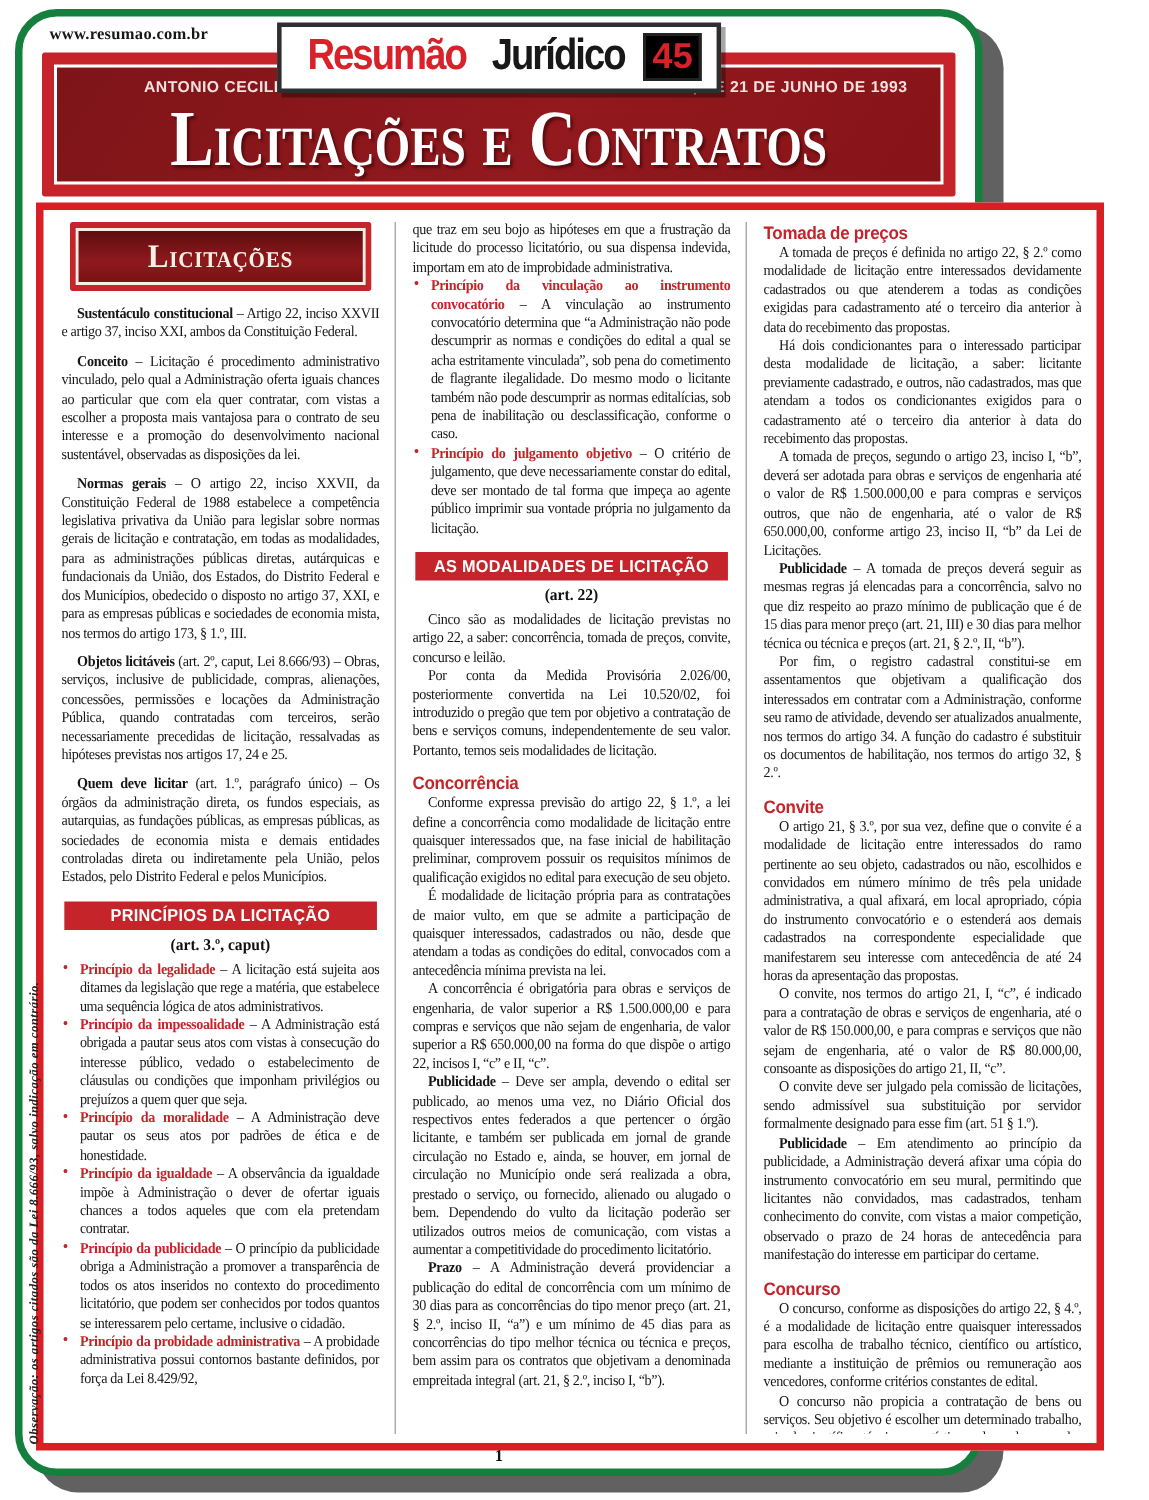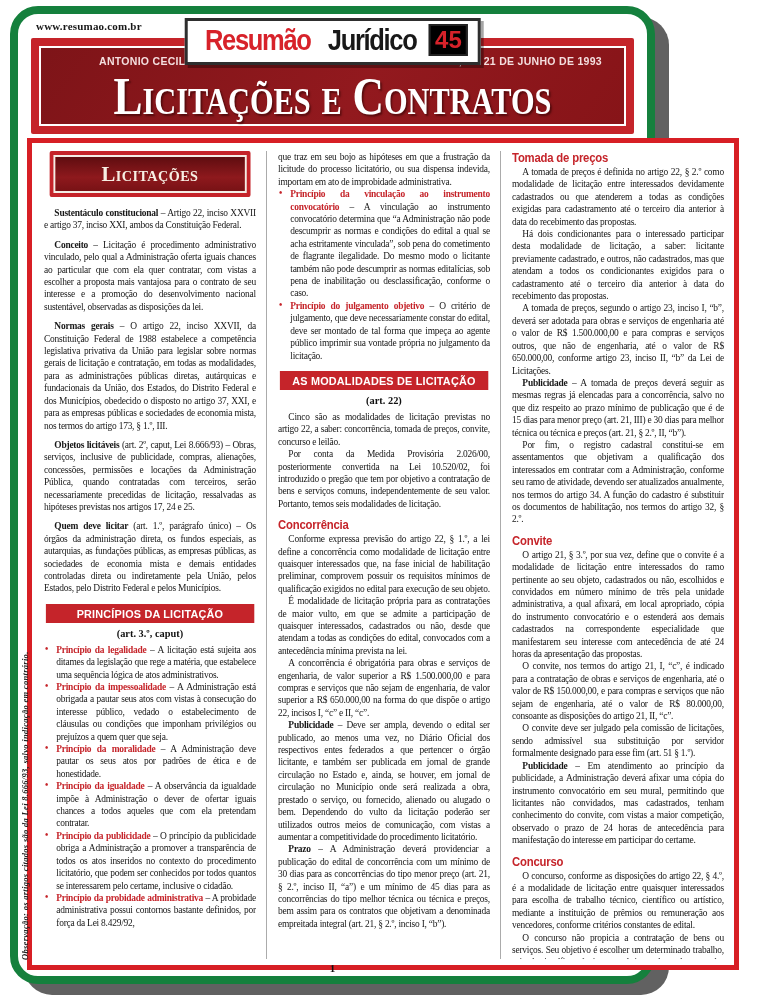--- a/index.html
+++ b/index.html
@@ -1,20 +1,20 @@
 <!DOCTYPE html>
 <html lang="pt"><head>
 <meta charset="utf-8">
 <style>
   html,body{margin:0;padding:0;width:766px;height:1000px;background:#ffffff;overflow:hidden;}
   *{box-sizing:border-box;}
 
   .page{
     position:absolute;left:10px;top:6px;width:645px;height:978px;
-    background:#fff;border:8px solid #15803d;border-radius:28px;
+    background:#fff;border:5px solid #15803d;border-radius:28px;
     box-shadow:14px 11px 0 #616161;
     font-family:"Liberation Serif",serif;
   }
 
   .url{position:absolute;left:18px;top:6px;font:bold 11px "Liberation Serif",serif;color:#171717;letter-spacing:.2px;}
 
   
   .header{position:absolute;left:13px;right:13px;top:24px;height:96px;
     background:#c5242a;padding:8px;border-radius:2px;}
   .header-inner{position:relative;width:100%;height:100%;
@@ -22,21 +22,21 @@
   .header-row{display:flex;justify-content:space-between;align-items:flex-start;
     padding:7px 22px 0 58px;font:bold 10.5px "Liberation Sans",sans-serif;color:#f4dfdf;letter-spacing:.3px;}
   .main-title{
     margin-top:1px;text-align:center;color:#fff;
     font-family:"Liberation Serif",serif;font-weight:bold;font-variant:small-caps;
     font-size:53px;line-height:56px;transform:scaleX(.82);
     text-shadow:2px 2px 2px rgba(40,0,0,.55);white-space:nowrap;}
 
   .logo{position:absolute;left:50%;top:-20px;transform:translateX(-50%);
     background:#fff;border:3px solid #2e2e2e;box-shadow:3px 3px 0 rgba(0,0,0,.35);
-    padding:3px 10px 5px;white-space:nowrap;z-index:3;display:flex;align-items:flex-start;}
+    padding:3px 10px 5px;white-space:nowrap;z-index:3;display:flex;align-items:center;}
   .logo-red,.logo-black{font:bold 29px "Liberation Sans",sans-serif;letter-spacing:-1.5px;transform:scaleX(.88);display:inline-block;}
   .logo-red{color:#d7222a;}
   .logo-black{color:#181818;margin-left:4px;}
   .logo-num{display:inline-block;margin-left:7px;border:2px solid #222;color:#d7222a;
     font:bold 24px "Liberation Sans",sans-serif;padding:0 4px;line-height:28px;background:#000000;}
 
   
   .content-frame{position:absolute;left:9px;top:124px;width:712px;height:832px;
     border:5px solid #d71f25;background:#fff;padding:8px 10px 6px 12px;}
   .cols{display:flex;height:100%;overflow:hidden;}

